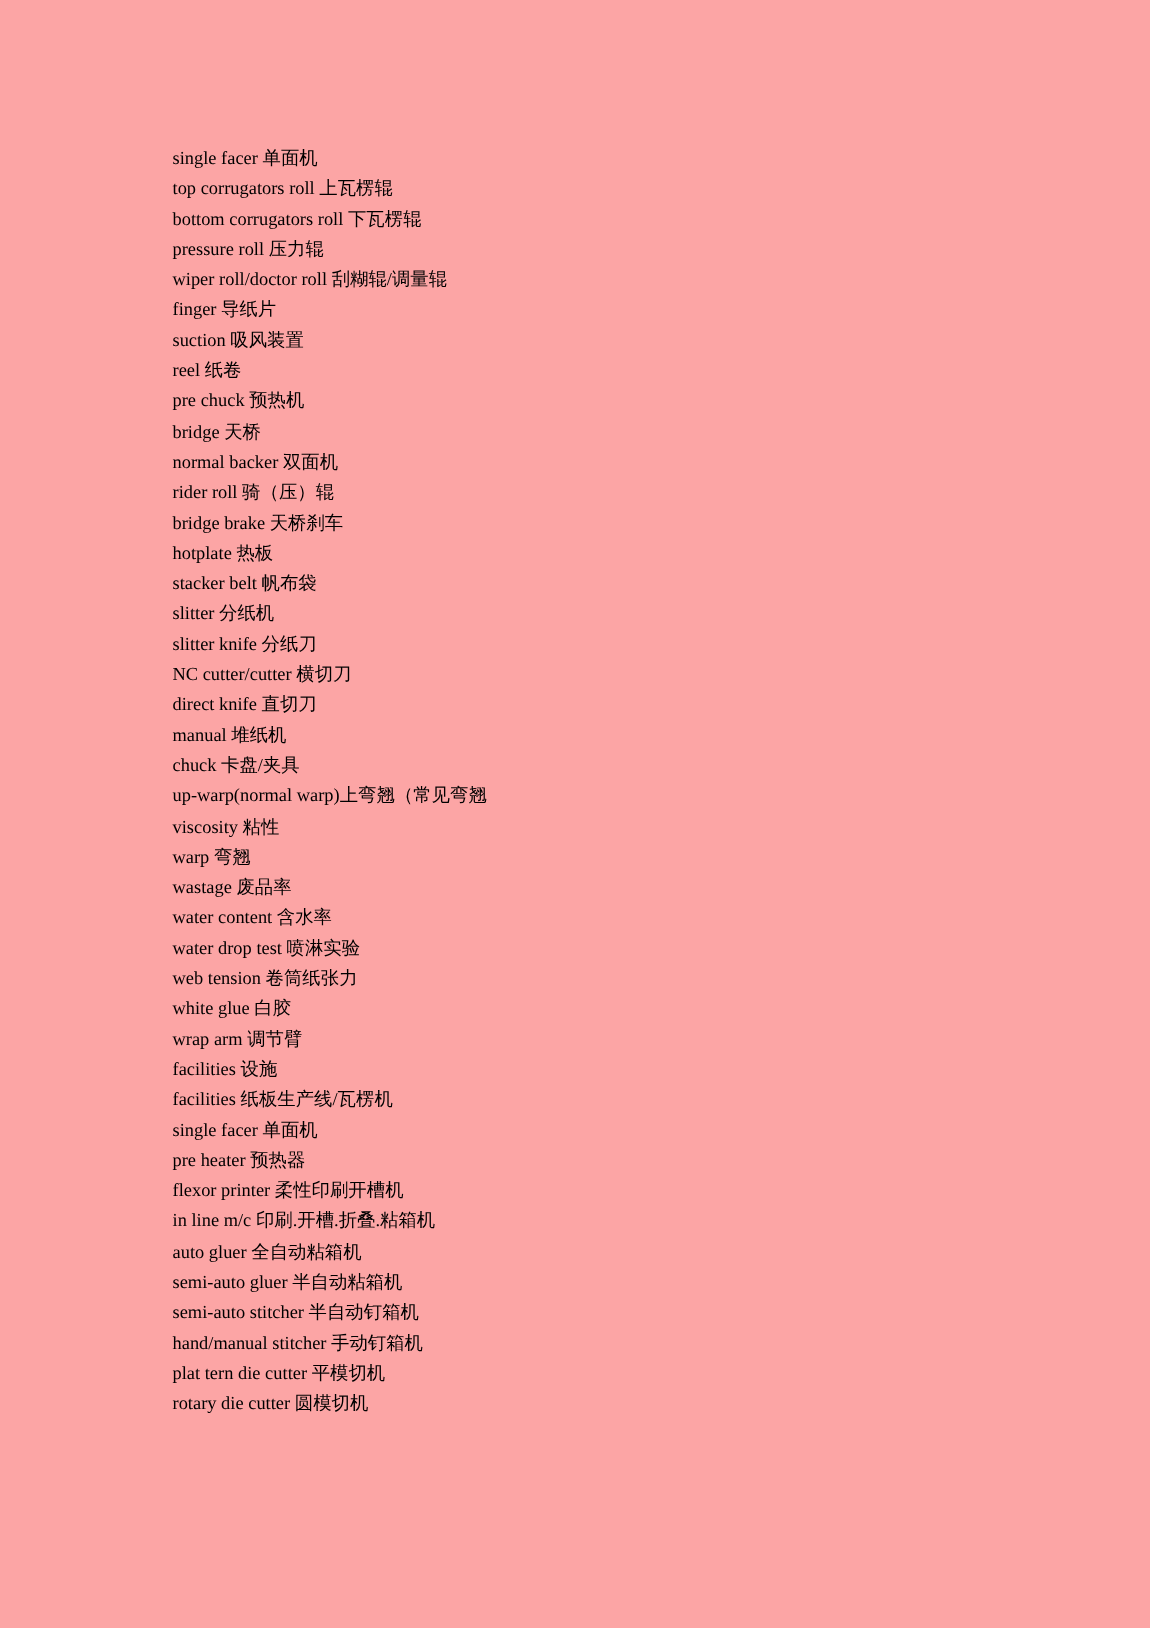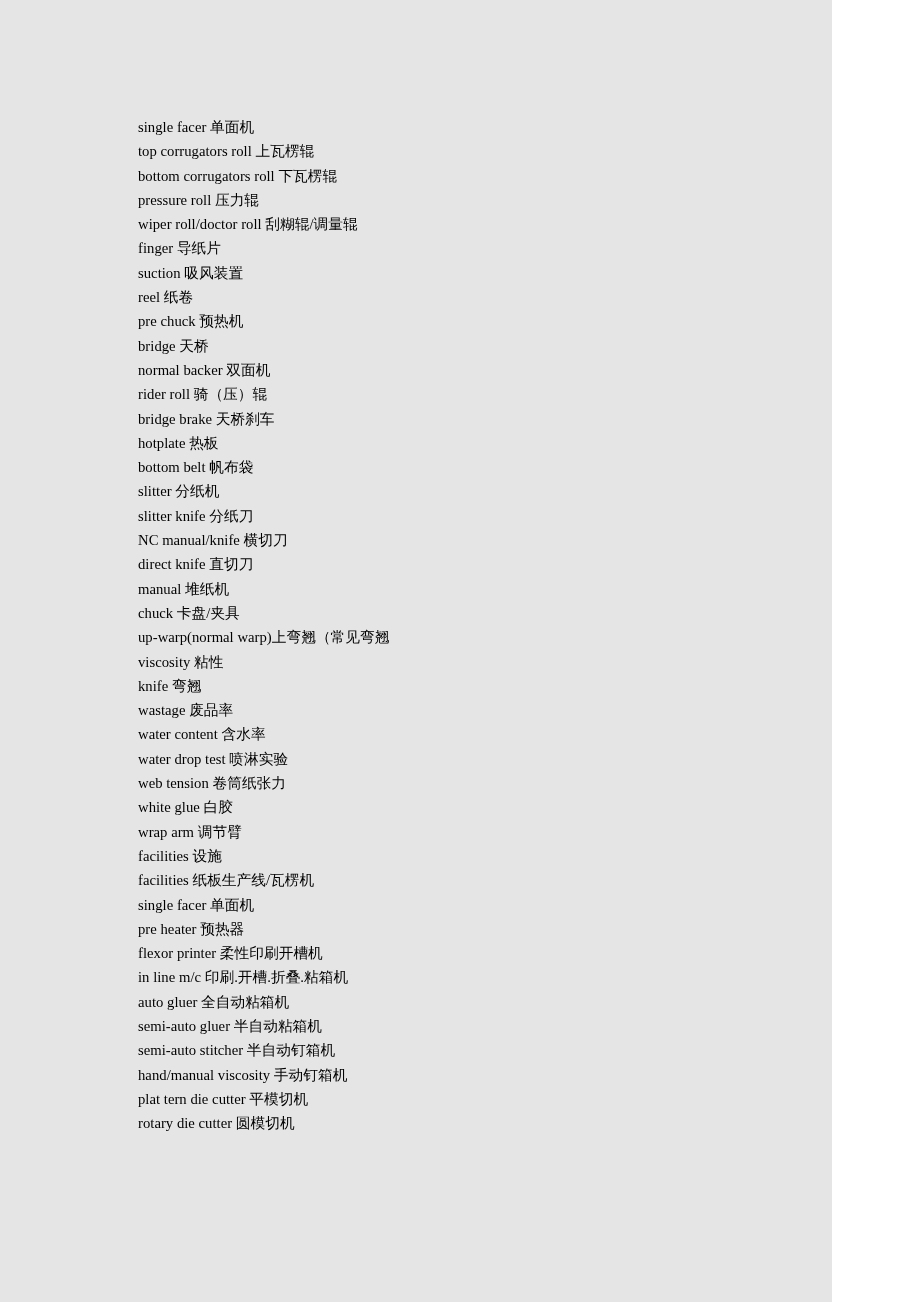--- a/index.html
+++ b/index.html
@@ -3,23 +3,23 @@
 <meta charset="utf-8">
 <title>Corrugated Box Industry Glossary</title>
 <style>
   html, body {
     margin: 0;
     padding: 0;
     background: #ffffff;
   }
   .page {
     position: relative;
-    width: 832px;
+    width: 920px;
     height: 1302px;
-    background: #e5e5e5;
+    background: #fca5a5;
     overflow: hidden;
     font-family: "Liberation Serif", "DejaVu Serif", serif;
   }
   .glossary-list {
     position: absolute;
     left: 138px;
     top: 115px;
     width: 700px;
     margin: 0;
     padding: 0;
@@ -47,42 +47,42 @@
       <li class="glossary-entry">wiper roll/doctor roll 刮糊辊/调量辊</li>
       <li class="glossary-entry">finger 导纸片</li>
       <li class="glossary-entry">suction 吸风装置</li>
       <li class="glossary-entry">reel 纸卷</li>
       <li class="glossary-entry">pre chuck 预热机</li>
       <li class="glossary-entry">bridge 天桥</li>
       <li class="glossary-entry">normal backer 双面机</li>
       <li class="glossary-entry">rider roll 骑（压）辊</li>
       <li class="glossary-entry">bridge brake 天桥刹车</li>
       <li class="glossary-entry">hotplate 热板</li>
-      <li class="glossary-entry">bottom belt 帆布袋</li>
+      <li class="glossary-entry">stacker belt 帆布袋</li>
       <li class="glossary-entry">slitter 分纸机</li>
       <li class="glossary-entry">slitter knife 分纸刀</li>
-      <li class="glossary-entry">NC manual/knife 横切刀</li>
+      <li class="glossary-entry">NC cutter/cutter 横切刀</li>
       <li class="glossary-entry">direct knife 直切刀</li>
       <li class="glossary-entry">manual 堆纸机</li>
       <li class="glossary-entry">chuck 卡盘/夹具</li>
       <li class="glossary-entry">up-warp(normal warp)上弯翘（常见弯翘</li>
       <li class="glossary-entry">viscosity 粘性</li>
-      <li class="glossary-entry">knife 弯翘</li>
+      <li class="glossary-entry">warp 弯翘</li>
       <li class="glossary-entry">wastage 废品率</li>
       <li class="glossary-entry">water content 含水率</li>
       <li class="glossary-entry">water drop test 喷淋实验</li>
       <li class="glossary-entry">web tension 卷筒纸张力</li>
       <li class="glossary-entry">white glue 白胶</li>
       <li class="glossary-entry">wrap arm 调节臂</li>
       <li class="glossary-entry">facilities 设施</li>
       <li class="glossary-entry">facilities 纸板生产线/瓦楞机</li>
       <li class="glossary-entry">single facer 单面机</li>
       <li class="glossary-entry">pre heater 预热器</li>
       <li class="glossary-entry">flexor printer 柔性印刷开槽机</li>
       <li class="glossary-entry">in line m/c 印刷.开槽.折叠.粘箱机</li>
       <li class="glossary-entry">auto gluer 全自动粘箱机</li>
       <li class="glossary-entry">semi-auto gluer 半自动粘箱机</li>
       <li class="glossary-entry">semi-auto stitcher 半自动钉箱机</li>
-      <li class="glossary-entry">hand/manual viscosity 手动钉箱机</li>
+      <li class="glossary-entry">hand/manual stitcher 手动钉箱机</li>
       <li class="glossary-entry">plat tern die cutter 平模切机</li>
       <li class="glossary-entry">rotary die cutter 圆模切机</li>
     </ul>
 </div>
 
 </body></html>

